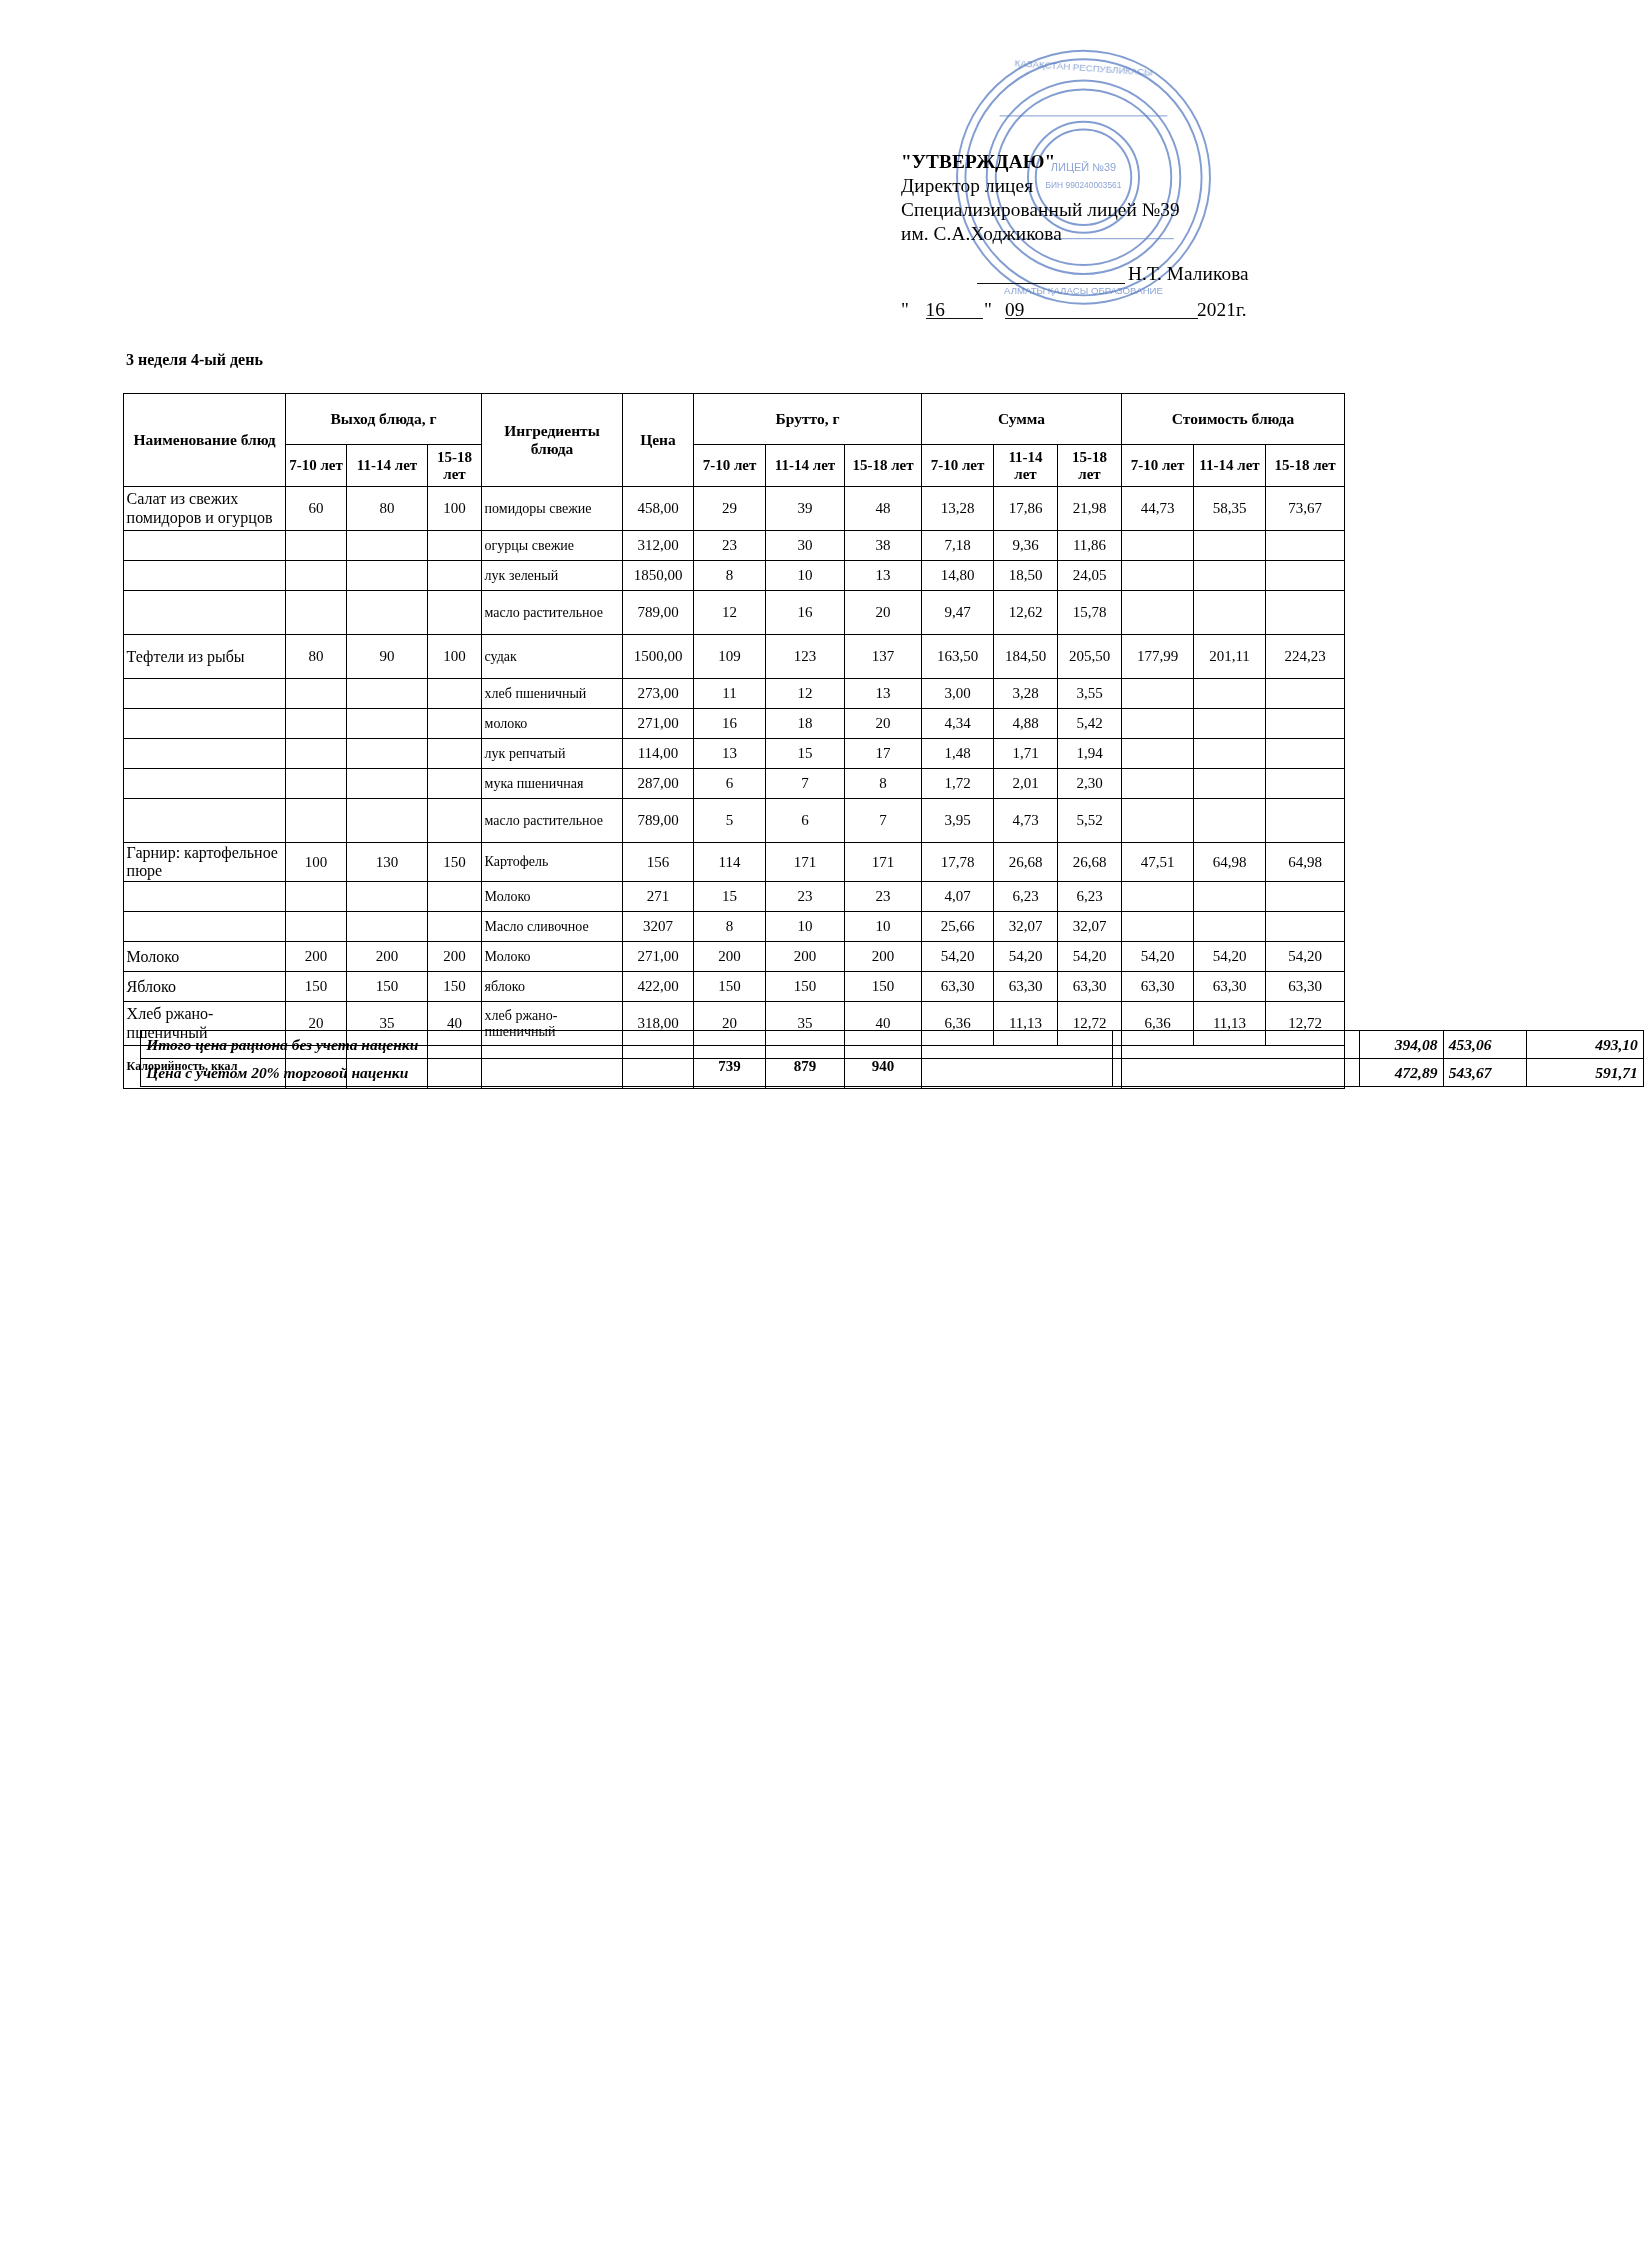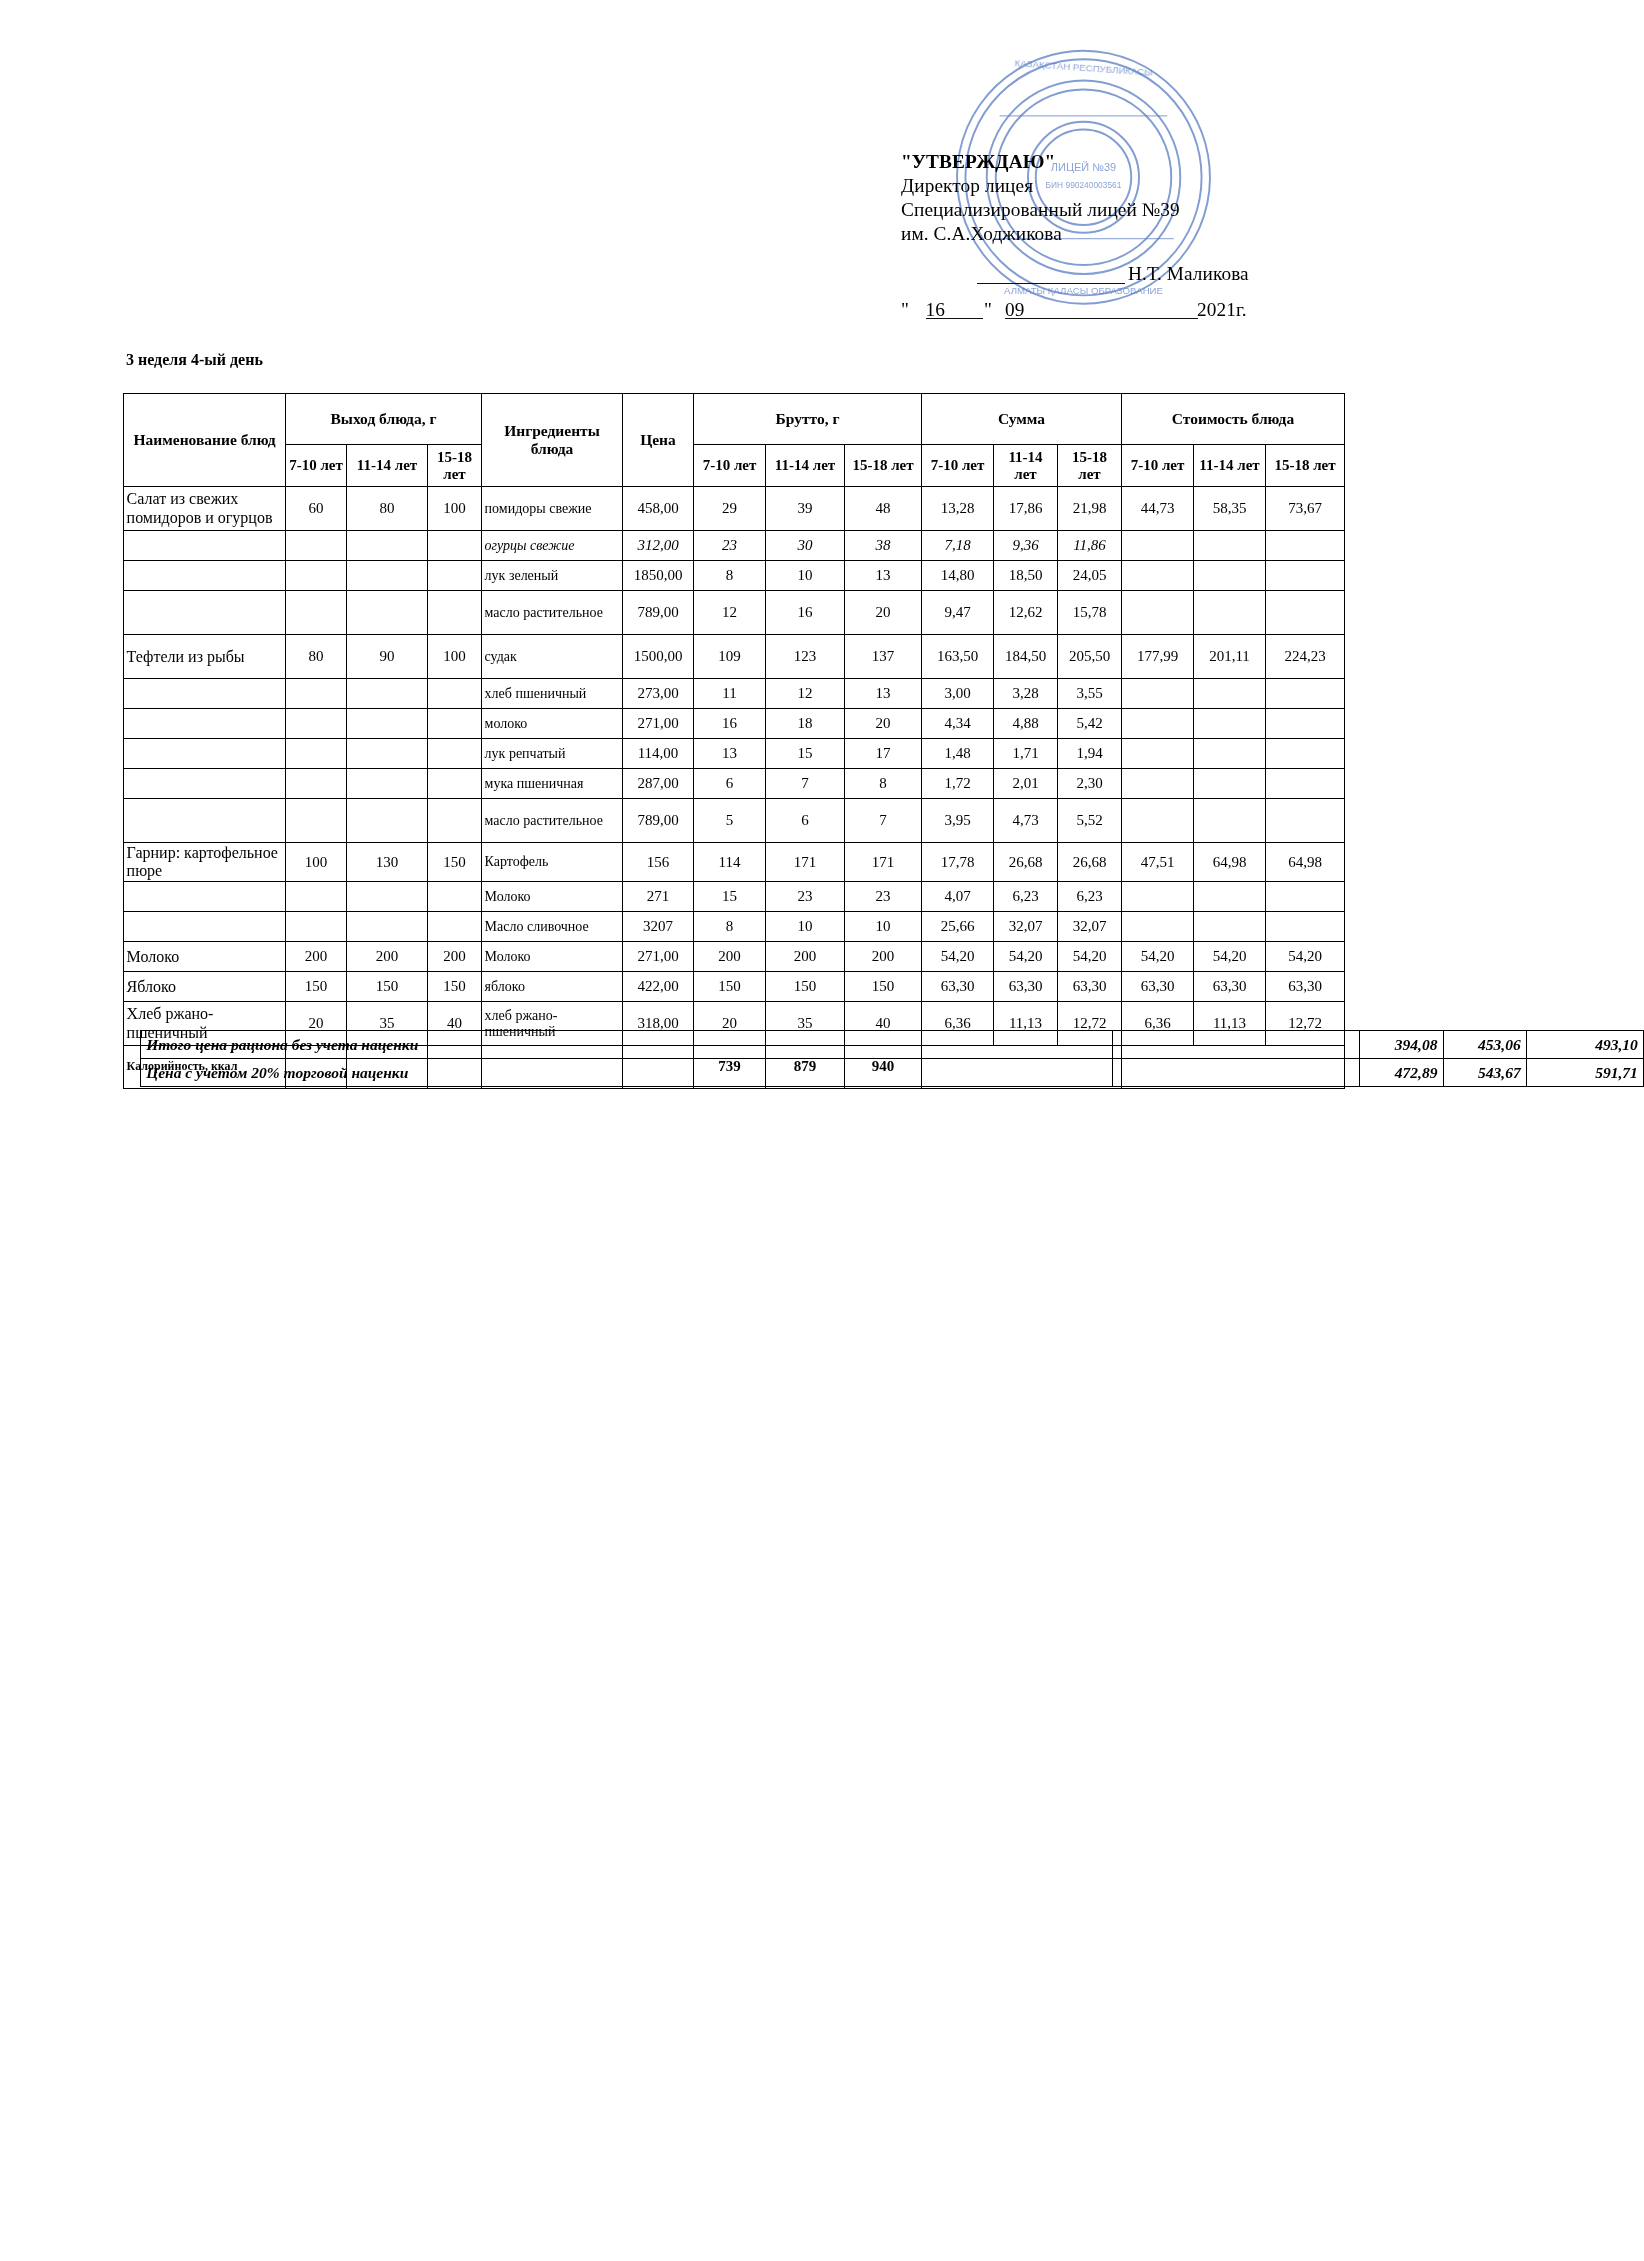--- a/index.html
+++ b/index.html
@@ -145,21 +145,21 @@
   table.totals td {
     border: 1px solid #000;
     padding: 1.3px 5.2px;
     height: 24.5px;
     font-style: italic;
     font-weight: bold;
   }
   table.totals td.lab { width: 963px; text-align: left; }
   table.totals td.gap { width: 237px; border-left: 1px solid #000; }
   table.totals td.val { width: 72px; text-align: right; }
-  table.totals td.val2 { width: 72px; text-align: right; }
+  table.totals td.val2 { width: 72px; text-align: left; }
   table.totals td.val3 { width: 79px; text-align: right; padding-left: 32px; }
 </style>
 </head>
 <body>
 
 <div class="page">
 
   <svg class="stamp" viewBox="0 0 420 420">
     <g fill="none" stroke="#3a64b8" stroke-width="3" opacity="0.75">
       <circle cx="210" cy="205" r="196" transform="rotate(-10 210 205)"></circle>
@@ -254,21 +254,21 @@
           <td class="c">29</td>
           <td class="c">39</td>
           <td class="c">48</td>
           <td class="c">13,28</td>
           <td class="c">17,86</td>
           <td class="c">21,98</td>
           <td class="c">44,73</td>
           <td class="c">58,35</td>
           <td class="c">73,67</td>
         </tr>
-        <tr style="height: 30px; font-style: italic;">
+        <tr style="height: 30px;">
           <td class="l dish"></td>
           <td class="c"></td>
           <td class="c"></td>
           <td class="c"></td>
           <td class="l ing">огурцы свежие</td>
           <td class="c">312,00</td>
           <td class="c">23</td>
           <td class="c">30</td>
           <td class="c">38</td>
           <td class="c">7,18</td>

